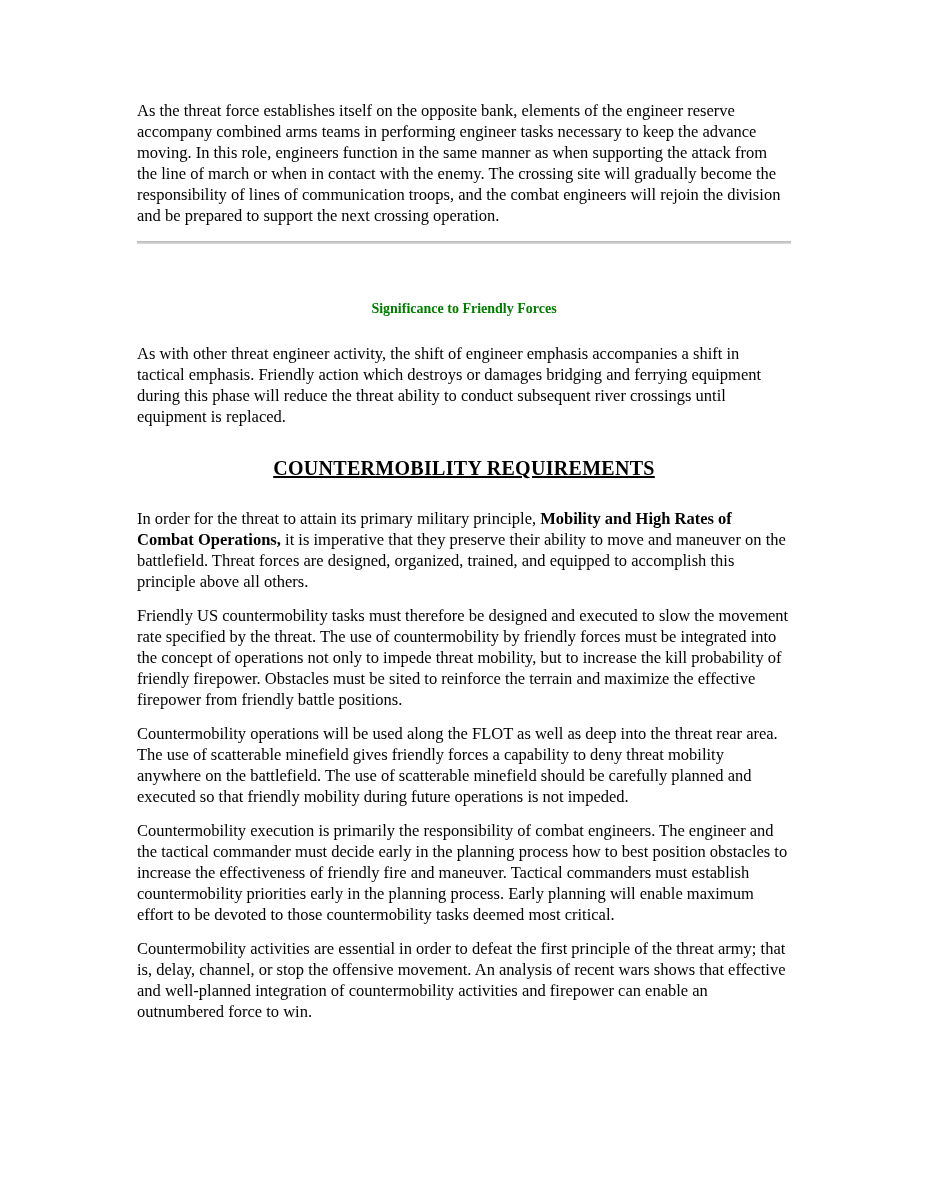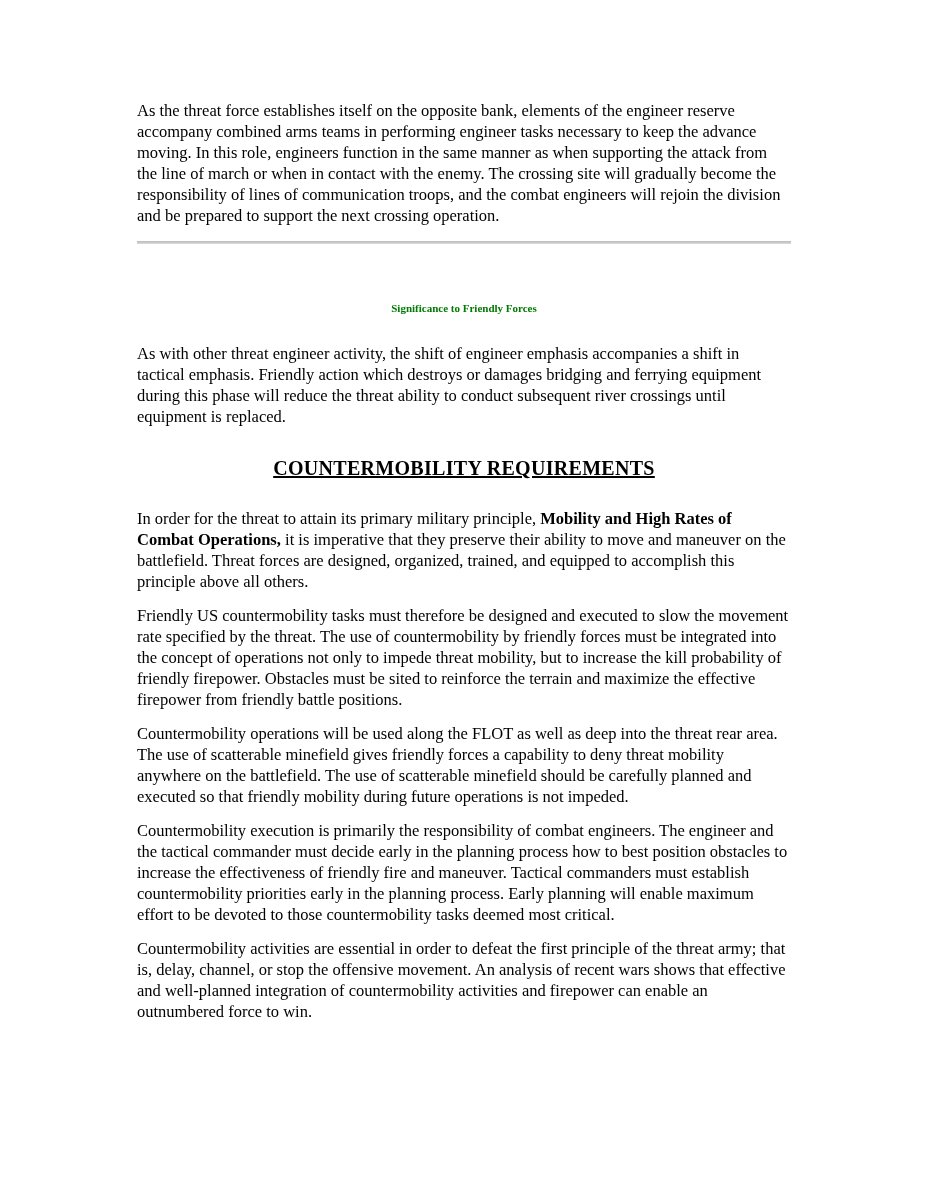--- a/index.html
+++ b/index.html
@@ -31,21 +31,21 @@
   .rule {
     border: none;
     height: 3px;
     background: linear-gradient(#b9b9b9, #dcdcdc);
     margin: 15px 0 0 0;
     width: 100%;
   }
   .section-heading-green {
     color: #007a00;
     font-weight: bold;
-    font-size: 11px;
+    font-size: 14px;
     line-height: 21px;
     text-align: center;
     margin: 54px 0 24px 0;
   }
   .section-heading-main {
     color: #000000;
     font-weight: bold;
     font-size: 20px;
     line-height: 24px;
     text-align: center;

